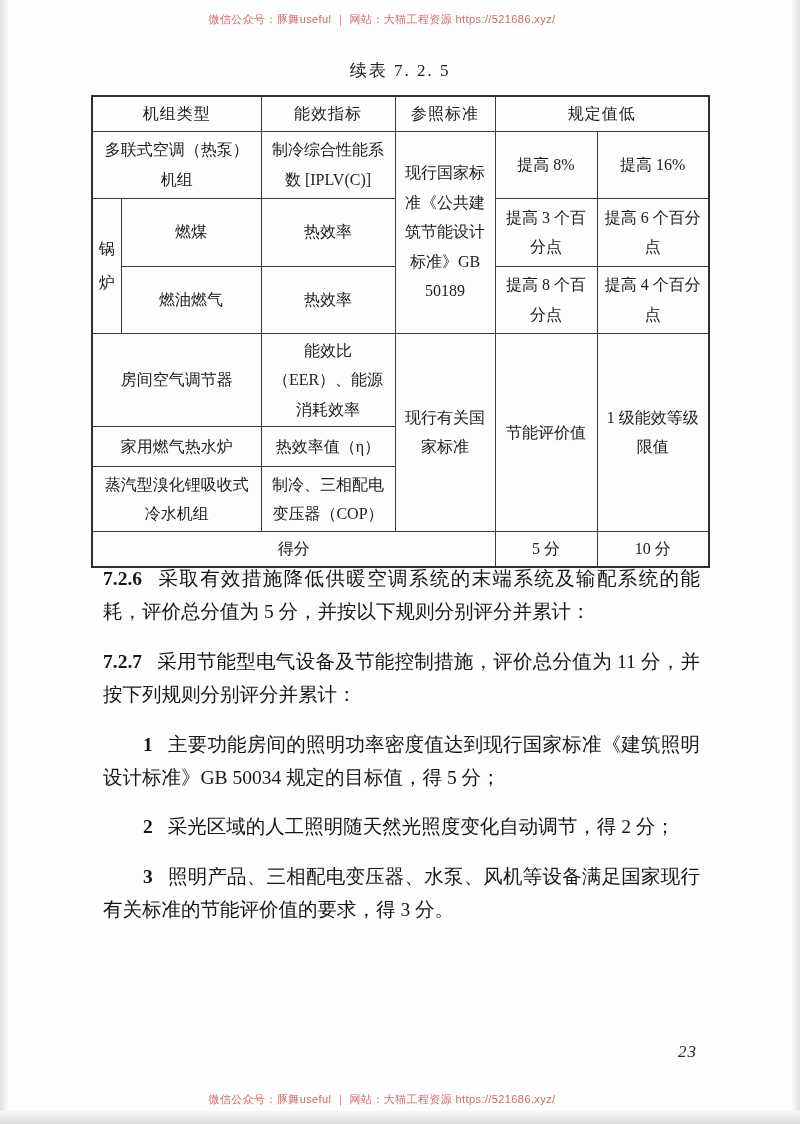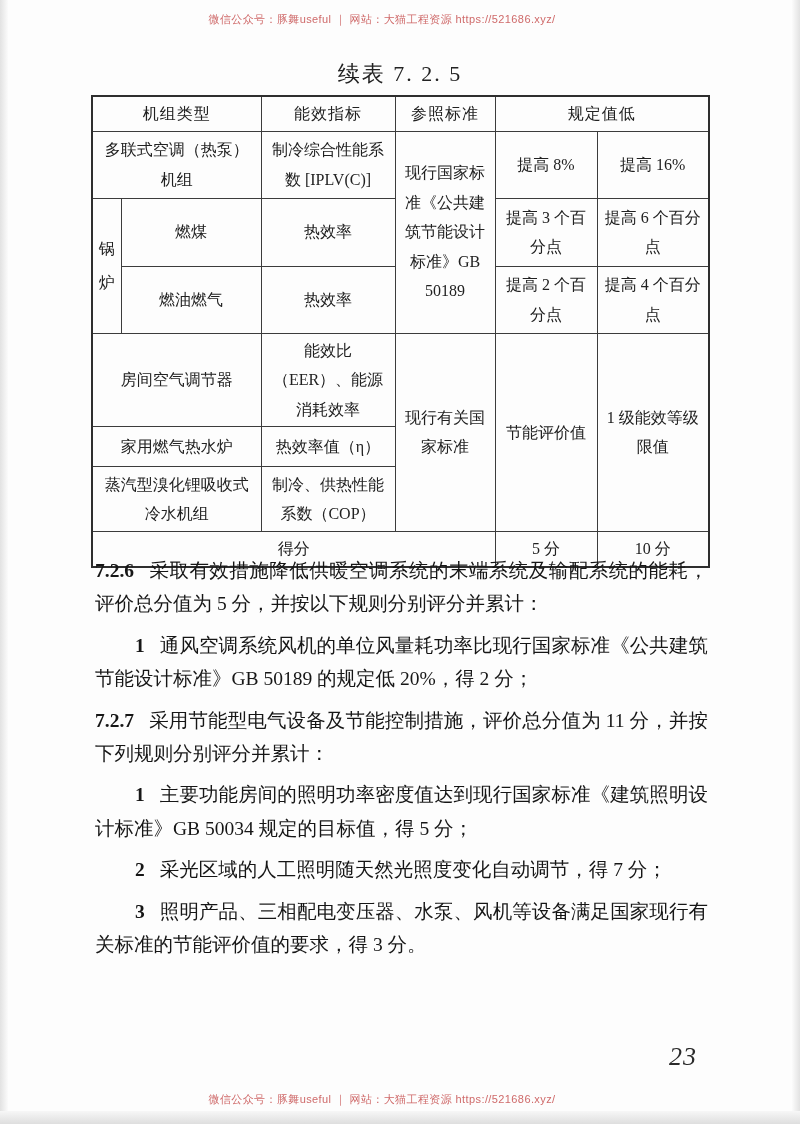--- a/index.html
+++ b/index.html
@@ -18,46 +18,46 @@
   .watermark {
     position:absolute; left:0; width:692px; text-align:center;
     font-size:11px; letter-spacing:0.4px; color:#cf6a6a;
     font-family:"Liberation Sans","DejaVu Sans",sans-serif;
     margin-left:36px;
   }
   .watermark.top { top:12px; }
   .watermark.bottom { top:1092px; }
   .doc-title {
     position:absolute; top:59px; left:0; width:800px; text-align:center;
-    font-size:22px; letter-spacing:2px; color:#222;
+    font-size:17px; letter-spacing:2px; color:#222;
   }
   .table-wrap { position:absolute; left:91px; top:95px; }
   table.std {
     border-collapse:collapse; table-layout:fixed; width:617px;
     border:2px solid #2e2e2e;
   }
   table.std th, table.std td {
     border:1px solid #3c3c3c; text-align:center; vertical-align:middle;
     font-size:16px; font-weight:normal; line-height:1.85; padding:2px 5px;
     color:#212121;
   }
   table.std th { height:35px; letter-spacing:1px; }
   .it { }
   .vert { width:1.05em; margin:12px auto; word-break:break-all; line-height:2.1; }
   .refcell { line-height:2.0; }
   .content {
     position:absolute; left:87px; top:546px; width:629px;
     font-size:19.5px; line-height:33.4px; text-align:justify; color:#161616;
   }
-  .content p { margin:8px; }
+  .content p { margin:16px; }
   .content p.indent { text-indent:40px; }
   .num { font-weight:bold; margin-right:15px; }
   .page-num {
     position:absolute; top:1042px; right:103px;
-    font-size:26px; font-style:italic; color:#2a2a2a; letter-spacing:1px;
+    font-size:17px; font-style:italic; color:#2a2a2a; letter-spacing:1px;
   }
 </style>
 </head>
 <body>
 
 <div class="edge-left"></div>
 <div class="edge-right"></div>
 <div class="edge-bottom"></div>
 
 <div class="watermark top">微信公众号：豚舞useful ｜ 网站：大猫工程资源 https://521686.xyz/</div>
@@ -93,51 +93,50 @@
             <div class="vert">锅炉</div>
           </td>
       <td>燃煤</td>
       <td>热效率</td>
       <td>提高 3 个百分点</td>
       <td>提高 6 个百分点</td>
     </tr>
     <tr style="height:67px">
       <td>燃油燃气</td>
       <td>热效率</td>
-      <td>提高 2 个百分点</td>
+      <td>提高 8 个百分点</td>
       <td>提高 4 个百分点</td>
     </tr>
     <tr style="height:60px">
       <td colspan="2">房间空气调节器</td>
       <td><span>能效比（</span><span class="it">EER</span><span>）、能源消耗效率</span></td>
       <td rowspan="3" class="refcell">现行有关国家标准</td>
       <td rowspan="3">节能评价值</td>
       <td rowspan="3">1 级能效等级限值</td>
     </tr>
     <tr style="height:40px">
       <td colspan="2">家用燃气热水炉</td>
       <td><span>热效率值（</span><span class="it">η</span><span>）</span></td>
     </tr>
     <tr style="height:65px">
       <td colspan="2">蒸汽型溴化锂吸收式冷水机组</td>
-      <td><span>制冷、供热性能系数（</span><span class="it">COP</span><span>）</span></td>
+      <td><span>制冷、三相配电变压器（</span><span class="it">COP</span><span>）</span></td>
     </tr>
     <tr style="height:33px">
       <td colspan="4">得分</td>
       <td>5 分</td>
       <td>10 分</td>
     </tr>
   </tbody>
     </table>
 </div>
 
 <div class="content">
   <p><span class="num">7.2.6</span><span>采取有效措施降低供暖空调系统的末端系统及输配系统的能耗，评价总分值为 5 分，并按以下规则分别评分并累计：</span></p>
-  <p class="indent"><span class="num">1</span><span>通风空调系统风机的单位风量耗功率比现行国家标准《公共建筑节能设计标准》GB 50189 的规定低 20%，得 2 分；</span></p>
   <p><span class="num">7.2.7</span><span>采用节能型电气设备及节能控制措施，评价总分值为 11 分，并按下列规则分别评分并累计：</span></p>
   <p class="indent"><span class="num">1</span><span>主要功能房间的照明功率密度值达到现行国家标准《建筑照明设计标准》GB 50034 规定的目标值，得 5 分；</span></p>
-  <p class="indent"><span class="num">2</span><span>采光区域的人工照明随天然光照度变化自动调节，得 7 分；</span></p>
+  <p class="indent"><span class="num">2</span><span>采光区域的人工照明随天然光照度变化自动调节，得 2 分；</span></p>
   <p class="indent"><span class="num">3</span><span>照明产品、三相配电变压器、水泵、风机等设备满足国家现行有关标准的节能评价值的要求，得 3 分。</span></p>
 </div>
 
 <div class="page-num">23</div>
 
 <div class="watermark bottom">微信公众号：豚舞useful ｜ 网站：大猫工程资源 https://521686.xyz/</div>
 
 </body></html>

